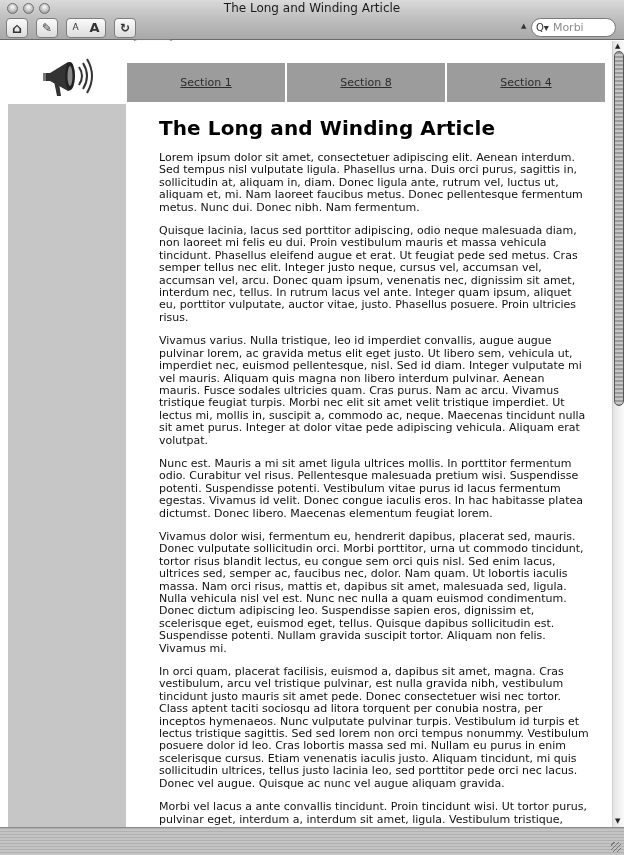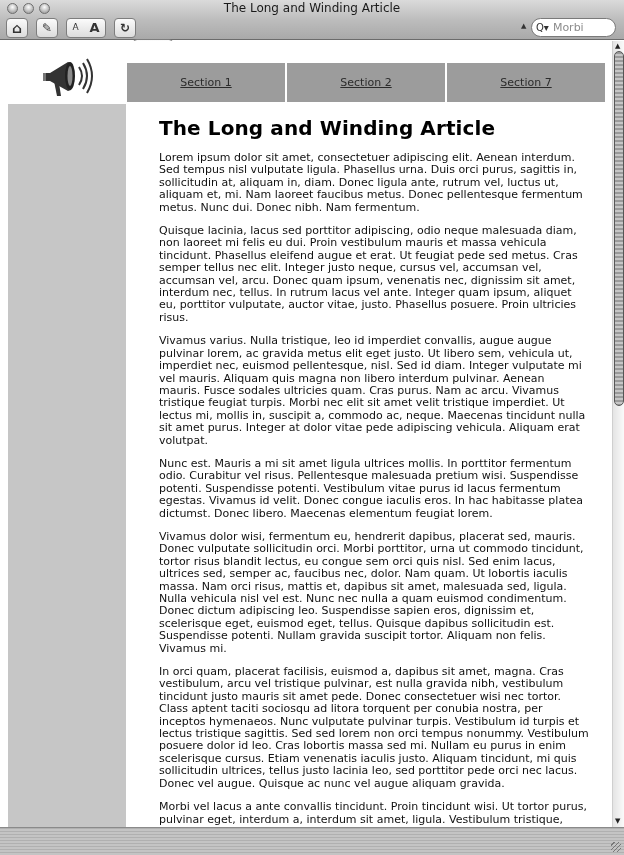--- a/index.html
+++ b/index.html
@@ -128,22 +128,22 @@
     <rect x="5" y="19" width="3" height="8" fill="#777"></rect>
     <path d="M41 13 Q47 22 41 31" stroke="#333" stroke-width="2" fill="none"></path>
     <path d="M45 9 Q53 22 45 35" stroke="#333" stroke-width="2" fill="none"></path>
     <path d="M49 5 Q59 22 49 39" stroke="#333" stroke-width="2" fill="none"></path>
   </svg>
 
   <div class="sidebar"></div>
 
   <nav class="nav">
     <a>Section 1</a>
-    <a>Section 2</a>
-    <a>Section 7</a>
+    <a>Section 8</a>
+    <a>Section 4</a>
   </nav>
 
   <div class="content">
     <h1>The Long and Winding Article</h1>
     <p>Lorem ipsum dolor sit amet, consectetuer adipiscing elit. Aenean interdum. Sed tempus nisl vulputate ligula. Phasellus urna. Duis orci purus, sagittis in, sollicitudin at, aliquam in, diam. Donec ligula ante, rutrum vel, luctus ut, aliquam et, mi. Nam laoreet faucibus metus. Donec pellentesque fermentum metus. Nunc dui. Donec nibh. Nam fermentum.</p>
     <p>Quisque lacinia, lacus sed porttitor adipiscing, odio neque malesuada diam, non laoreet mi felis eu dui. Proin vestibulum mauris et massa vehicula tincidunt. Phasellus eleifend augue et erat. Ut feugiat pede sed metus. Cras semper tellus nec elit. Integer justo neque, cursus vel, accumsan vel, accumsan vel, arcu. Donec quam ipsum, venenatis nec, dignissim sit amet, interdum nec, tellus. In rutrum lacus vel ante. Integer quam ipsum, aliquet eu, porttitor vulputate, auctor vitae, justo. Phasellus posuere. Proin ultricies risus.</p>
     <p>Vivamus varius. Nulla tristique, leo id imperdiet convallis, augue augue pulvinar lorem, ac gravida metus elit eget justo. Ut libero sem, vehicula ut, imperdiet nec, euismod pellentesque, nisl. Sed id diam. Integer vulputate mi vel mauris. Aliquam quis magna non libero interdum pulvinar. Aenean mauris. Fusce sodales ultricies quam. Cras purus. Nam ac arcu. Vivamus tristique feugiat turpis. Morbi nec elit sit amet velit tristique imperdiet. Ut lectus mi, mollis in, suscipit a, commodo ac, neque. Maecenas tincidunt nulla sit amet purus. Integer at dolor vitae pede adipiscing vehicula. Aliquam erat volutpat.</p>
     <p>Nunc est. Mauris a mi sit amet ligula ultrices mollis. In porttitor fermentum odio. Curabitur vel risus. Pellentesque malesuada pretium wisi. Suspendisse potenti. Suspendisse potenti. Vestibulum vitae purus id lacus fermentum egestas. Vivamus id velit. Donec congue iaculis eros. In hac habitasse platea dictumst. Donec libero. Maecenas elementum feugiat lorem.</p>
     <p>Vivamus dolor wisi, fermentum eu, hendrerit dapibus, placerat sed, mauris. Donec vulputate sollicitudin orci. Morbi porttitor, urna ut commodo tincidunt, tortor risus blandit lectus, eu congue sem orci quis nisl. Sed enim lacus, ultrices sed, semper ac, faucibus nec, dolor. Nam quam. Ut lobortis iaculis massa. Nam orci risus, mattis et, dapibus sit amet, malesuada sed, ligula. Nulla vehicula nisl vel est. Nunc nec nulla a quam euismod condimentum. Donec dictum adipiscing leo. Suspendisse sapien eros, dignissim et, scelerisque eget, euismod eget, tellus. Quisque dapibus sollicitudin est. Suspendisse potenti. Nullam gravida suscipit tortor. Aliquam non felis. Vivamus mi.</p>
     <p>In orci quam, placerat facilisis, euismod a, dapibus sit amet, magna. Cras vestibulum, arcu vel tristique pulvinar, est nulla gravida nibh, vestibulum tincidunt justo mauris sit amet pede. Donec consectetuer wisi nec tortor. Class aptent taciti sociosqu ad litora torquent per conubia nostra, per inceptos hymenaeos. Nunc vulputate pulvinar turpis. Vestibulum id turpis et lectus tristique sagittis. Sed sed lorem non orci tempus nonummy. Vestibulum posuere dolor id leo. Cras lobortis massa sed mi. Nullam eu purus in enim scelerisque cursus. Etiam venenatis iaculis justo. Aliquam tincidunt, mi quis sollicitudin ultrices, tellus justo lacinia leo, sed porttitor pede orci nec lacus. Donec vel augue. Quisque ac nunc vel augue aliquam gravida.</p>

